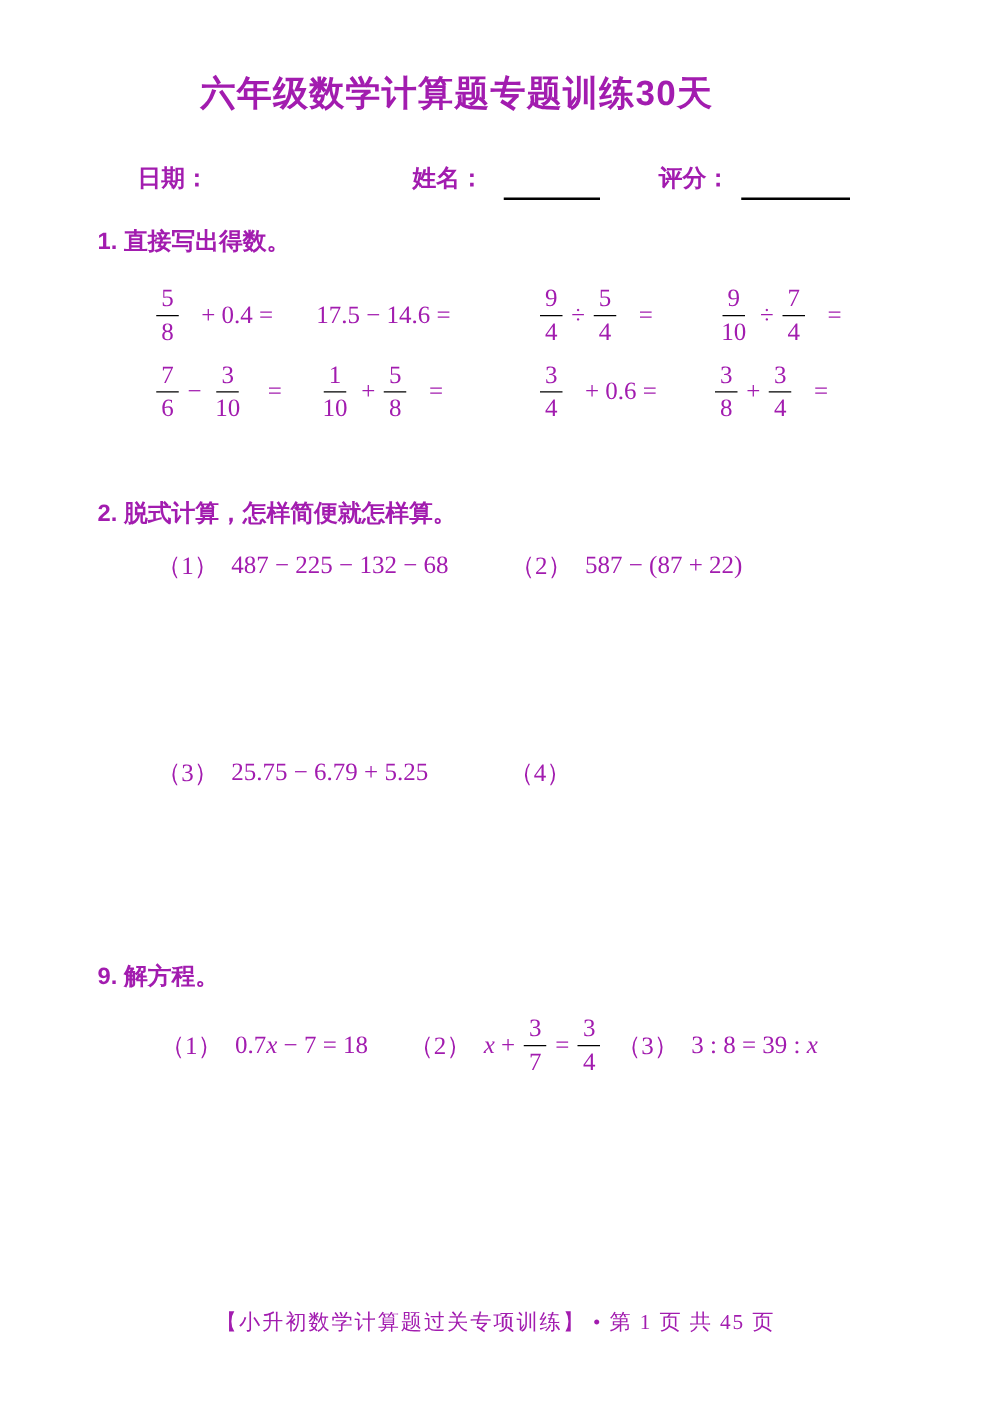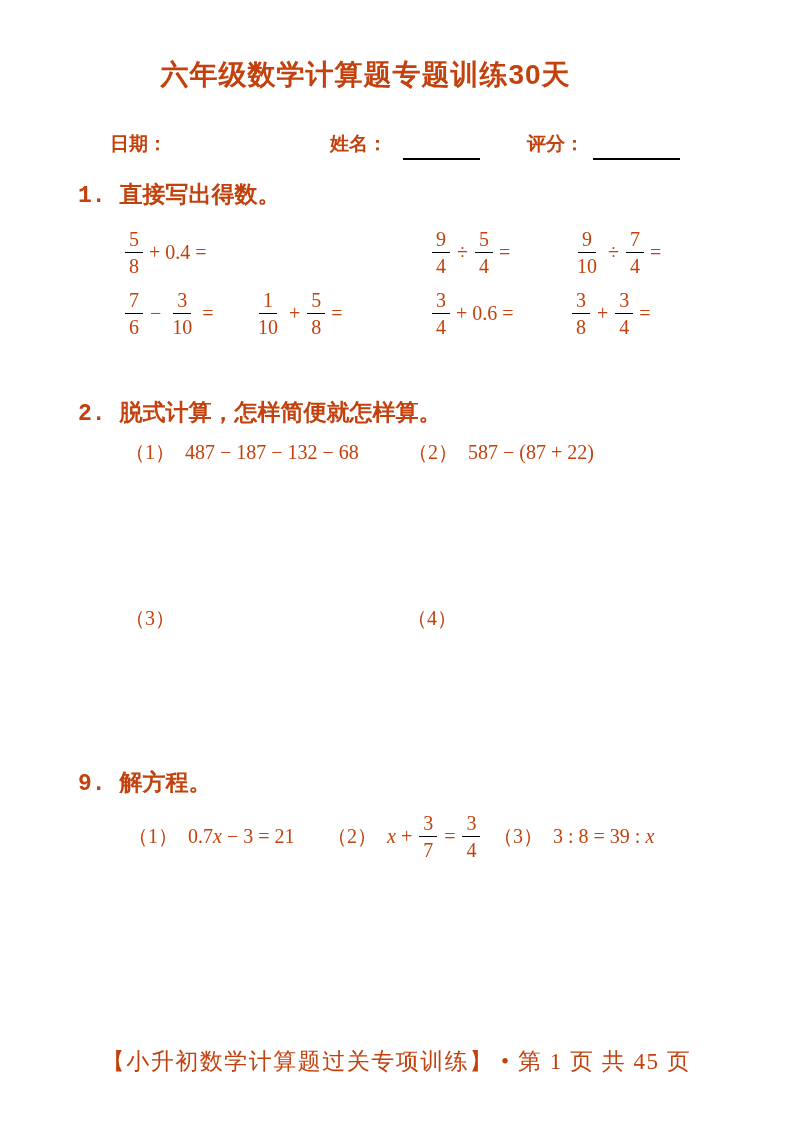--- a/index.html
+++ b/index.html
@@ -1,52 +1,52 @@
 <!DOCTYPE html>
 <html><head>
 <meta charset="utf-8">
 <style>
   html, body { margin:0; padding:0; background:#ffffff; }
   .page {
     position:relative; width:793px; height:1122px; background:#ffffff;
-    color:#c2410c; font-family:"Liberation Serif","DejaVu Serif",serif; overflow:hidden;border-radius:10px;
+    color:#a21caf; font-family:"Liberation Serif","DejaVu Serif",serif; overflow:hidden;border-radius:10px;
   }
   .title {
     position:absolute; top:59px; left:0; right:62px; text-align:center;
     font-family:"Liberation Sans","DejaVu Sans",sans-serif;
     font-weight:bold; font-size:28px; line-height:1.15; letter-spacing:1px;
   }
   .hdr-label {
     position:absolute; top:134px;
     font-family:Liberation Serif, serif;
     font-weight:bold; font-size:19px; line-height:1.1;
   }
   .blank { position:absolute; height:0; border-bottom:2px solid #000; }
   .sec-heading {
     position:absolute; left:78px;
-    font-family:Liberation Mono, monospace;
-    font-weight:bold; font-size:23px; line-height:1.1;
+    font-family:Liberation Sans, sans-serif;
+    font-weight:bold; font-size:19px; line-height:1.1;
   }
   .calc-row { position:absolute; left:0; width:100%; height:50px; }
   .cell {
     position:absolute; top:0; height:50px; display:flex; align-items:center;
     font-size:20px; white-space:nowrap;
   }
   .frac { display:inline-flex; flex-direction:column; align-items:center; line-height:1; margin:0 2px; }
   .frac .num { padding:0 4px 3px; border-bottom:1.6px solid #000; }
   .frac .den { padding:3px 4px 0; }
   .op { margin:0 5px; }
-  .tail { margin-left:4px; }
+  .tail { margin-left:16px; }
   .prob { position:absolute; font-size:20px; white-space:nowrap; display:flex; align-items:center; height:50px; }
   .prob .label { margin-right:10px; }
   .expr { white-space:pre; }
   .var { font-style:italic; }
   .footer {
     position:absolute; top:1046px; left:0; width:100%; text-align:center;
-    font-size:23px; letter-spacing:1.5px;
+    font-size:17px; letter-spacing:1.5px;
   }
 </style>
 </head>
 <body>
 
 <div class="page">
 
   <div class="title">六年级数学计算题专题训练30天</div>
 
   <div class="hdr-label" style="left:110px">日期：</div>
@@ -57,20 +57,23 @@
 
   <div class="sec-heading" style="top:184px">1. 直接写出得数。</div>
 
   <div class="calc-row" style="top:227px">
     <div class="cell" style="left:123px">
       <span class="frac">
         <span class="num">5</span>
         <span class="den">8</span>
       </span>
       <span class="tail">+ 0.4 =</span>
+    </div>
+    <div class="cell" style="left:253px">
+      <span>17.5 − 14.6 =</span>
     </div>
     <div class="cell" style="left:430px">
       <span class="frac">
         <span class="num">9</span>
         <span class="den">4</span>
       </span>
       <span class="op">÷</span>
       <span class="frac">
         <span class="num">5</span>
         <span class="den">4</span>
@@ -134,38 +137,39 @@
         <span class="den">4</span>
       </span>
       <span class="tail">=</span>
     </div>
   </div>
 
   <div class="sec-heading" style="top:402px">2. 脱式计算，怎样简便就怎样算。</div>
 
   <div class="prob" style="left:125px; top:427px">
     <span class="label">（1）</span>
-    <span class="expr">487 − 187 − 132 − 68</span>
+    <span class="expr">487 − 225 − 132 − 68</span>
   </div>
   <div class="prob" style="left:408px; top:427px">
     <span class="label">（2）</span>
     <span class="expr">587 − (87 + 22)</span>
   </div>
   <div class="prob" style="left:125px; top:593px">
     <span class="label">（3）</span>
+    <span class="expr">25.75 − 6.79 + 5.25</span>
   </div>
   <div class="prob" style="left:407px; top:593px">
     <span class="label">（4）</span>
   </div>
 
   <div class="sec-heading" style="top:772px">9. 解方程。</div>
 
   <div class="prob" style="left:128px; top:808px; height:56px">
     <span class="label">（1）</span>
-    <span class="expr"><span>0.7</span><i class="var">x</i><span> − 3 = 21</span></span>
+    <span class="expr"><span>0.7</span><i class="var">x</i><span> − 7 = 18</span></span>
   </div>
 
   <div class="prob" style="left:327px; top:808px; height:56px">
     <span class="label">（2）</span>
     <i class="var">x</i>
     <span class="expr"> + </span>
     <span class="frac">
       <span class="num">3</span>
       <span class="den">7</span>
     </span>

